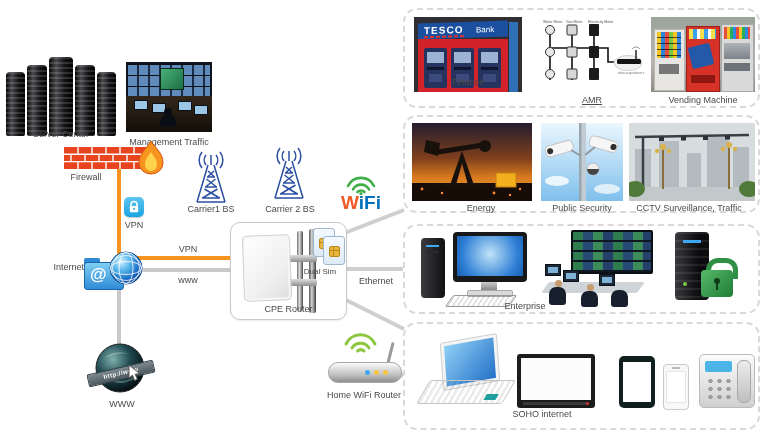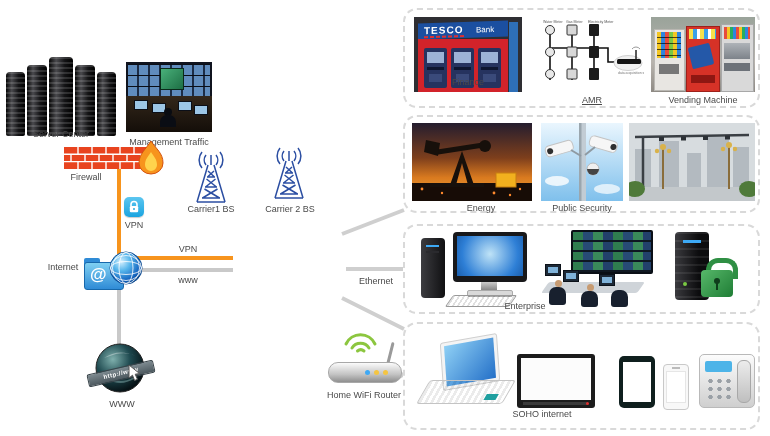--- a/index.html
+++ b/index.html
@@ -128,21 +128,21 @@
       </defs>
       <circle cx="18" cy="18" r="16" fill="url(#glbA)" stroke="#0d4a8f" stroke-width="1"></circle>
       <g stroke="rgba(255,255,255,.8)" stroke-width="1" fill="none">
         <ellipse cx="18" cy="18" rx="7" ry="15.5"></ellipse>
         <ellipse cx="18" cy="18" rx="13.5" ry="15.5"></ellipse>
         <ellipse cx="18" cy="18" rx="15.5" ry="6.5"></ellipse>
         <ellipse cx="18" cy="18" rx="15.5" ry="12.5"></ellipse>
       </g>
     </svg>
   </div>
-  <div class="lbl" style="left:42px;top:262px;width:42px;text-align:center;">Internet</div>
+  <div class="lbl" style="left:42px;top:262px;width:42px;text-align:right;">Internet</div>
 
   <div class="lbl" style="left:168px;top:244px;width:40px;">VPN</div>
   <div class="lbl" style="left:168px;top:275px;width:40px;">www</div>
   <div class="lbl" style="left:348px;top:276px;width:56px;">Ethernet</div>
 
   <div class="abs" style="left:92px;top:342px;width:62px;height:56px;">
     <svg width="54" height="54" style="position:absolute;left:2px;top:0;">
       <defs>
         <radialGradient id="glbW" cx="35%" cy="32%" r="80%">
           <stop offset="0" stop-color="#7fb0ad"></stop>
@@ -190,21 +190,56 @@
       <path d="M24 15 L13 52 M30 15 L41 52"></path>
       <path d="M24 21 L30.5 27 M30 21 L23.5 27 M23 27 L31 27"></path>
       <path d="M22.5 29 L32.5 37 M31.5 29 L21.5 37 M21 37 L33 37"></path>
       <path d="M20.5 39 L35.5 48 M33.5 39 L18.5 48 M18 48 L36 48"></path>
       <line x1="13" y1="52" x2="41" y2="52"></line>
     </g>
   </svg>
   <div class="lbl" style="left:254px;top:204px;width:72px;">Carrier 2 BS</div>
 
 
-
+  <div class="abs" style="left:334px;top:174px;width:54px;height:44px;">
+    <svg class="abs" style="left:10px;top:0;" width="34" height="21">
+      <g stroke="#3FAE49" stroke-width="2.6" fill="none" stroke-linecap="round">
+        <path d="M4 12 A14.5 14.5 0 0 1 30 12"></path>
+        <path d="M9 15.5 A9 9 0 0 1 25 15.5"></path>
+        <path d="M13.5 18 A5 5 0 0 1 20.5 18"></path>
+      </g>
+      <circle cx="17" cy="19.5" r="1.6" fill="#3FAE49"></circle>
+    </svg>
+    <div class="abs" style="left:0;top:18px;width:54px;text-align:center;white-space:nowrap;">
+      <span style="font-size:19px;font-weight:bold;color:#F05A28;">W</span><span style="font-size:19px;font-weight:bold;color:#0071BC;">iFi</span>
+    </div>
+  </div>
+
+  <div class="abs" style="left:230px;top:222px;width:115px;height:96px;border:1.5px solid #c9c9c9;border-radius:10px;
+       background:#fff;box-shadow:0 1px 2px rgba(0,0,0,.08);">
+    <div class="abs" style="left:66px;top:8px;width:6px;height:80px;border-radius:2px;
+         background:linear-gradient(90deg,#6b6b6b,#e0e0e0 40%,#4a4a4a);"></div>
+    <div class="abs" style="left:78px;top:6px;width:7px;height:84px;border-radius:2px;
+         background:linear-gradient(90deg,#555,#d6d6d6 40%,#3c3c3c);"></div>
+    <div class="abs" style="left:56px;top:32px;width:30px;height:7px;border-radius:2px;
+         background:linear-gradient(180deg,#dedede,#8f8f8f);"></div>
+    <div class="abs" style="left:56px;top:56px;width:30px;height:7px;border-radius:2px;
+         background:linear-gradient(180deg,#dedede,#8f8f8f);"></div>
+    <div class="abs" style="left:12px;top:12px;width:46px;height:64px;border:1px solid #cfcfcf;border-radius:5px;
+         background:linear-gradient(135deg,#ffffff,#efefef 65%,#dddddd);transform:rotate(-2deg);
+         box-shadow:inset 0 0 0 2px #f7f7f7;"></div>
+    <div class="sim" style="left:82px;top:5px;">
+        <div class="chip"></div>
+      </div>
+    <div class="sim" style="left:92px;top:13px;">
+        <div class="chip"></div>
+      </div>
+    <div class="lbl" style="left:64px;top:44px;width:50px;font-size:8px;">Dual Sim</div>
+    <div class="lbl" style="left:0;bottom:5px;width:100%;">CPE Router</div>
+  </div>
 
   <svg class="abs" style="left:342px;top:330px;" width="38" height="24">
     <g stroke="#8CC63F" stroke-width="3" fill="none" stroke-linecap="round">
       <path d="M4 14 A16 16 0 0 1 33 14"></path>
       <path d="M10 18 A10 10 0 0 1 27 18"></path>
       <path d="M15.5 21 A5 5 0 0 1 22 21"></path>
     </g>
   </svg>
   <div class="abs" style="left:389px;top:342px;width:3px;height:22px;background:#9a9a9a;border-radius:2px;transform:rotate(14deg);"></div>
   <div class="abs" style="left:328px;top:362px;width:72px;height:19px;border-radius:10px;border:1px solid #a8a8a8;
@@ -384,20 +419,21 @@
           <circle cx="40" cy="28" r="2.2"></circle>
         <circle cx="100" cy="22" r="3"></circle>
           <circle cx="94" cy="26" r="2.2"></circle>
           <circle cx="106" cy="26" r="2.2"></circle>
       </g>
       <g fill="#4f7a3a">
         <ellipse cx="6" cy="66" rx="10" ry="8"></ellipse>
           <ellipse cx="120" cy="66" rx="10" ry="8"></ellipse>
       </g>
     </svg>
+    <div class="cap" style="left:214px;top:87px;width:140px;">CCTV Surveillance, Traffic</div>
   </div>
 
   <div class="panel" style="top:322px;height:108px;">
 
     <div class="abs" style="left:10px;top:14px;width:100px;height:76px;">
       <div class="abs" style="left:26px;top:0;width:56px;height:46px;background:#f4f4f4;border:1px solid #cfcfcf;border-radius:3px;
            transform:rotate(-10deg) skewX(-6deg);">
         <div class="abs" style="left:3px;top:3px;right:3px;bottom:3px;background:linear-gradient(135deg,#8fd0f5,#2470c8);"></div>
       </div>
       <div class="abs" style="left:8px;top:42px;width:84px;height:22px;background:linear-gradient(180deg,#f8f8f8,#d4d4d4);

